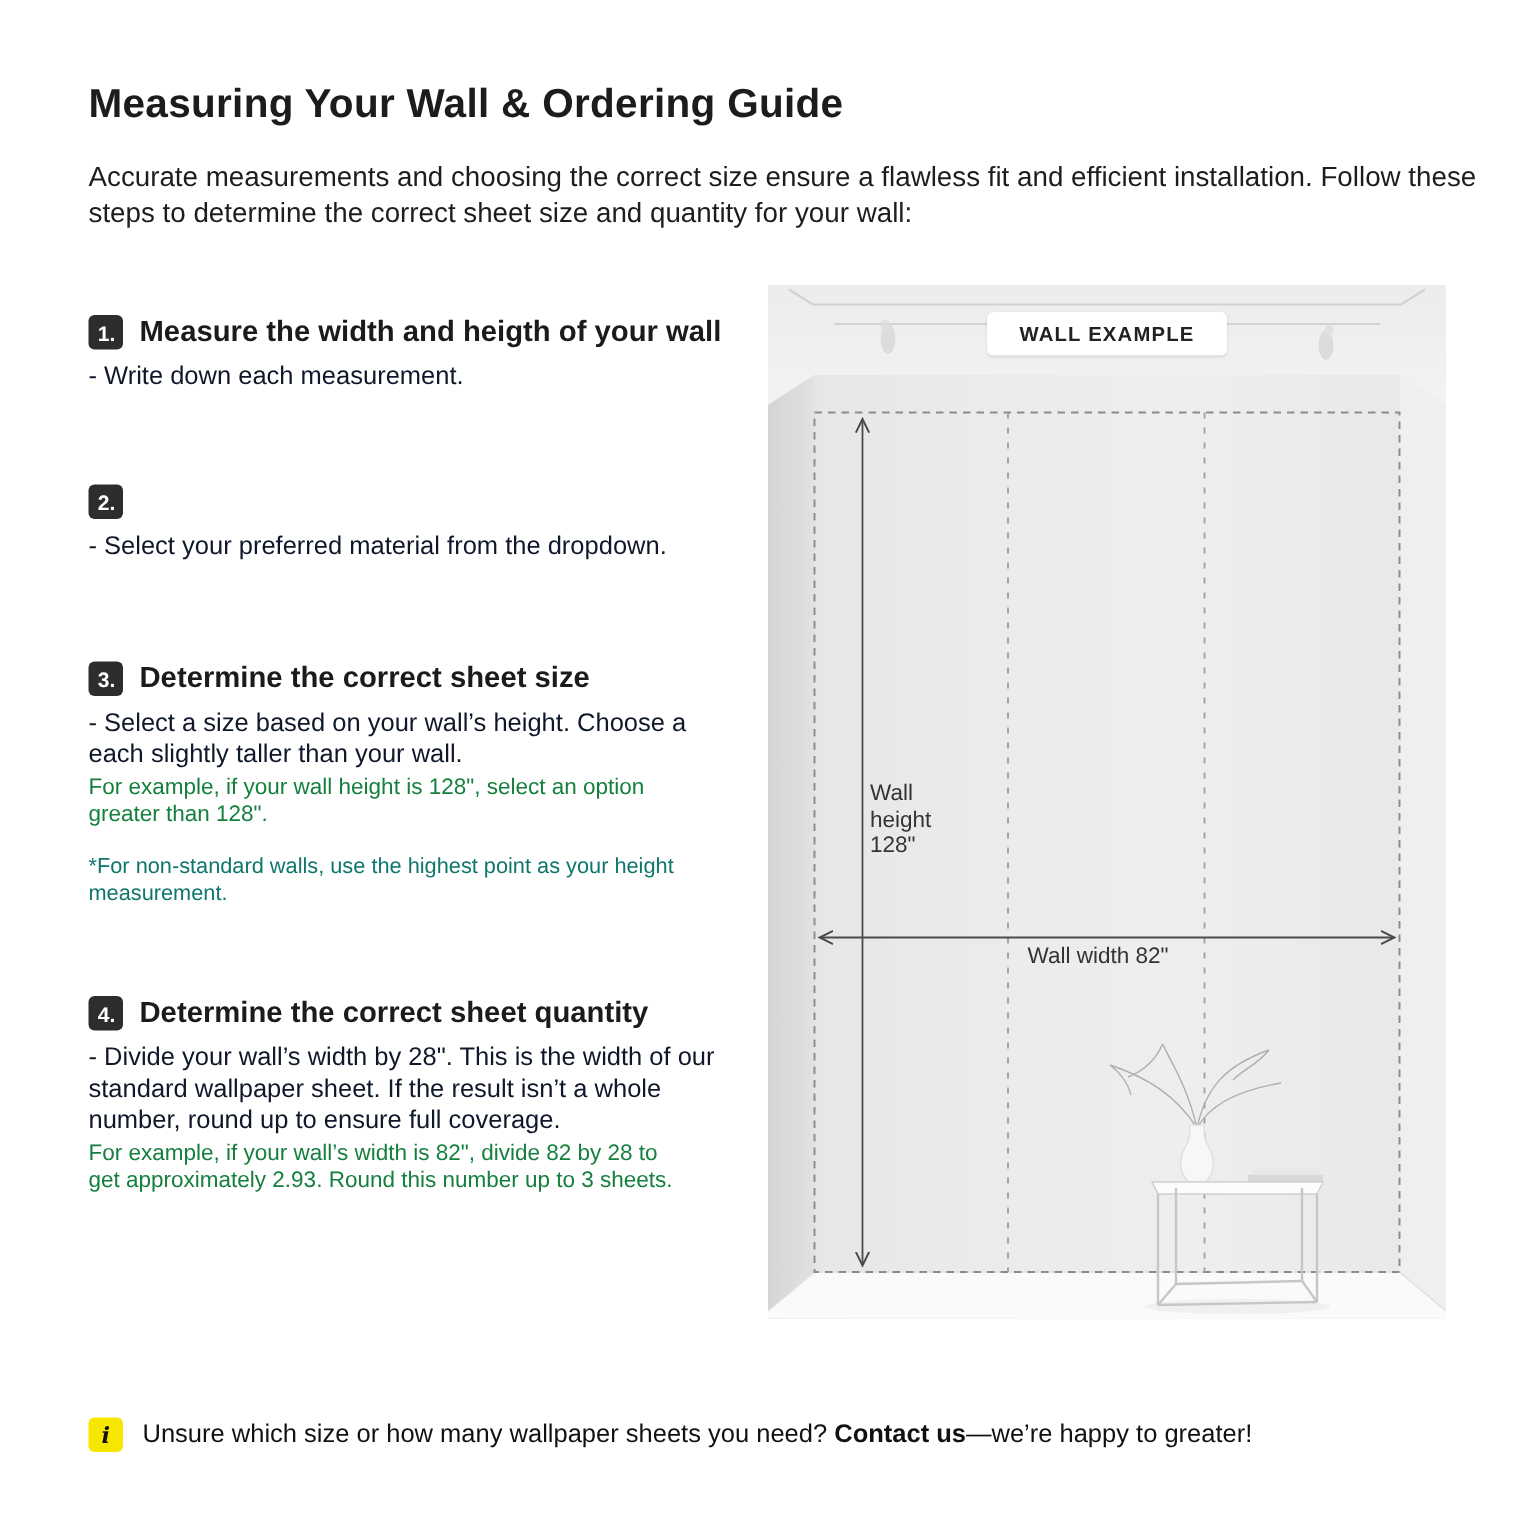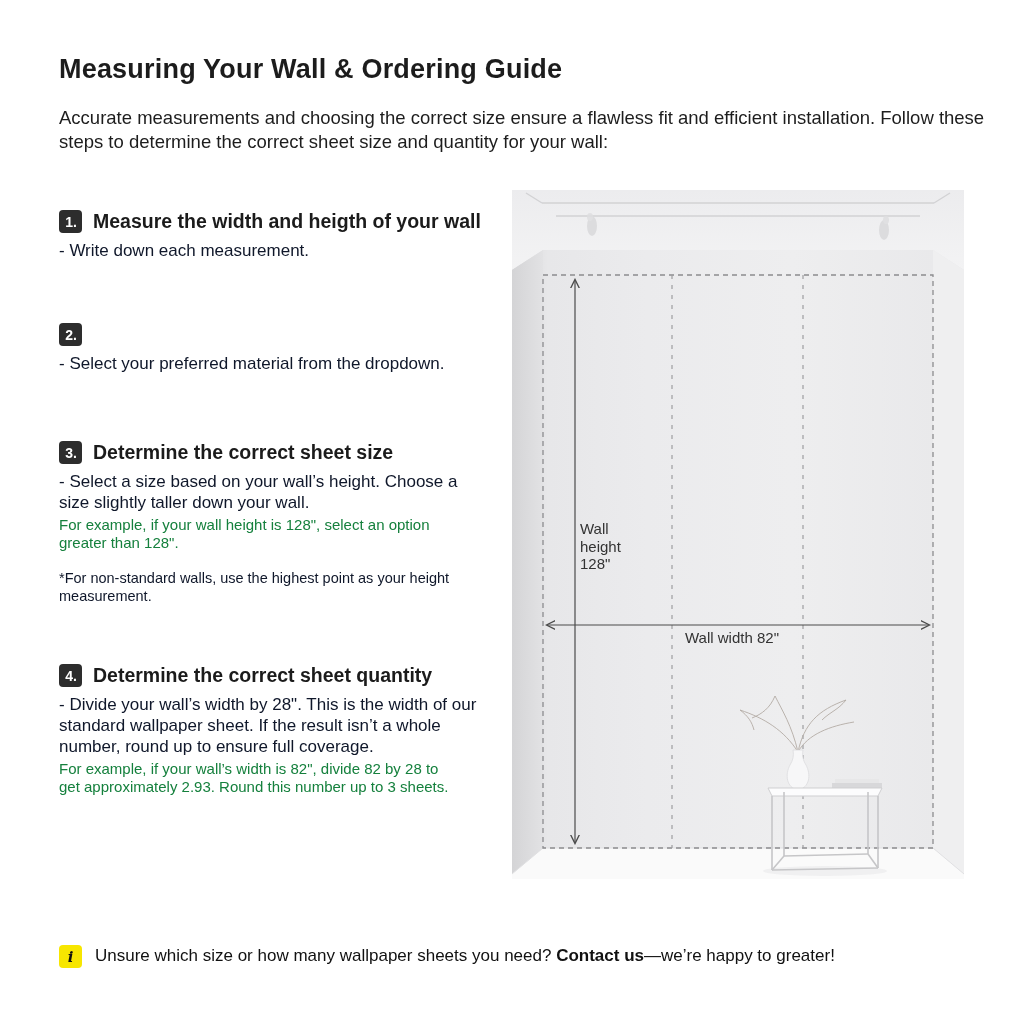--- a/index.html
+++ b/index.html
@@ -39,21 +39,21 @@
     padding-left: 1px;
   }
   .step-heading { font-size: 19.5px; font-weight: 700; color: #1b1b1b; text-align: right; }
   .step-body {
     margin-top: 7px; font-size: 17px; line-height: 21px; color: #0f172a;
   }
   .step-example {
     margin-top: 3px; font-size: 15px; line-height: 18px; color: #15803d;
   }
   .step-note {
-    margin-top: 17px; font-size: 14.5px; line-height: 18px; color: #0f172a;
+    margin-top: 17px; font-size: 14.5px; line-height: 18px; color: #0f766e;
   }
 
   
   .photo {
     position: absolute; left: 512px; top: 190px; width: 452px; height: 689px;
     background: linear-gradient(90deg, #d7d7d9 0%, #e7e7e9 8%, #ebebed 30%, #eeeeef 62%, #e8e8ea 100%);
     overflow: hidden;
   }
   .photo svg { position: absolute; left: 0; top: 0; }
   .wall-badge {
@@ -109,21 +109,21 @@
       <span class="step-badge">2.</span>
     </div>
     <p class="step-body">- Select your preferred material from the dropdown.</p>
   </div>
 
   <div class="step step-3">
     <div class="step-head">
       <span class="step-badge">3.</span>
       <span class="step-heading">Determine the correct sheet size</span>
     </div>
-    <p class="step-body" style="width:404px">- Select a size based on your wall’s height. Choose a size slightly taller down your wall.</p>
+    <p class="step-body" style="width:404px">- Select a size based on your wall’s height. Choose a each slightly taller than your wall.</p>
     <p class="step-example" style="width:410px">For example, if your wall height is 128", select an option greater than 128".</p>
     <p class="step-note" style="width:400px">*For non-standard walls, use the highest point as your height measurement.</p>
   </div>
 
   <div class="step step-4">
     <div class="step-head">
       <span class="step-badge">4.</span>
       <span class="step-heading">Determine the correct sheet quantity</span>
     </div>
     <p class="step-body" style="width:430px">- Divide your wall’s width by 28". This is the width of our standard wallpaper sheet. If the result isn’t a whole number, round up to ensure full coverage.</p>
@@ -201,20 +201,21 @@
         <line x1="366" y1="606" x2="366" y2="678"></line>
         <line x1="272" y1="602" x2="272" y2="666"></line>
         <line x1="356" y1="602" x2="356" y2="664"></line>
         <line x1="260" y1="680" x2="366" y2="678"></line>
         <line x1="272" y1="666" x2="356" y2="664"></line>
         <line x1="260" y1="680" x2="272" y2="666"></line>
         <line x1="366" y1="678" x2="356" y2="664"></line>
       </g>
     </svg>
 
+    <div class="wall-badge">WALL EXAMPLE</div>
     <div class="height-label">Wall height 128"</div>
     <div class="width-label">Wall width 82"</div>
   </div>
 
   <div class="footer-note">
     <span class="info-icon">i</span>
     <span class="footer-text"><span>Unsure which size or how many wallpaper sheets you need? </span><b>Contact us</b><span>—we’re happy to greater!</span></span>
   </div>
 
 </div>

